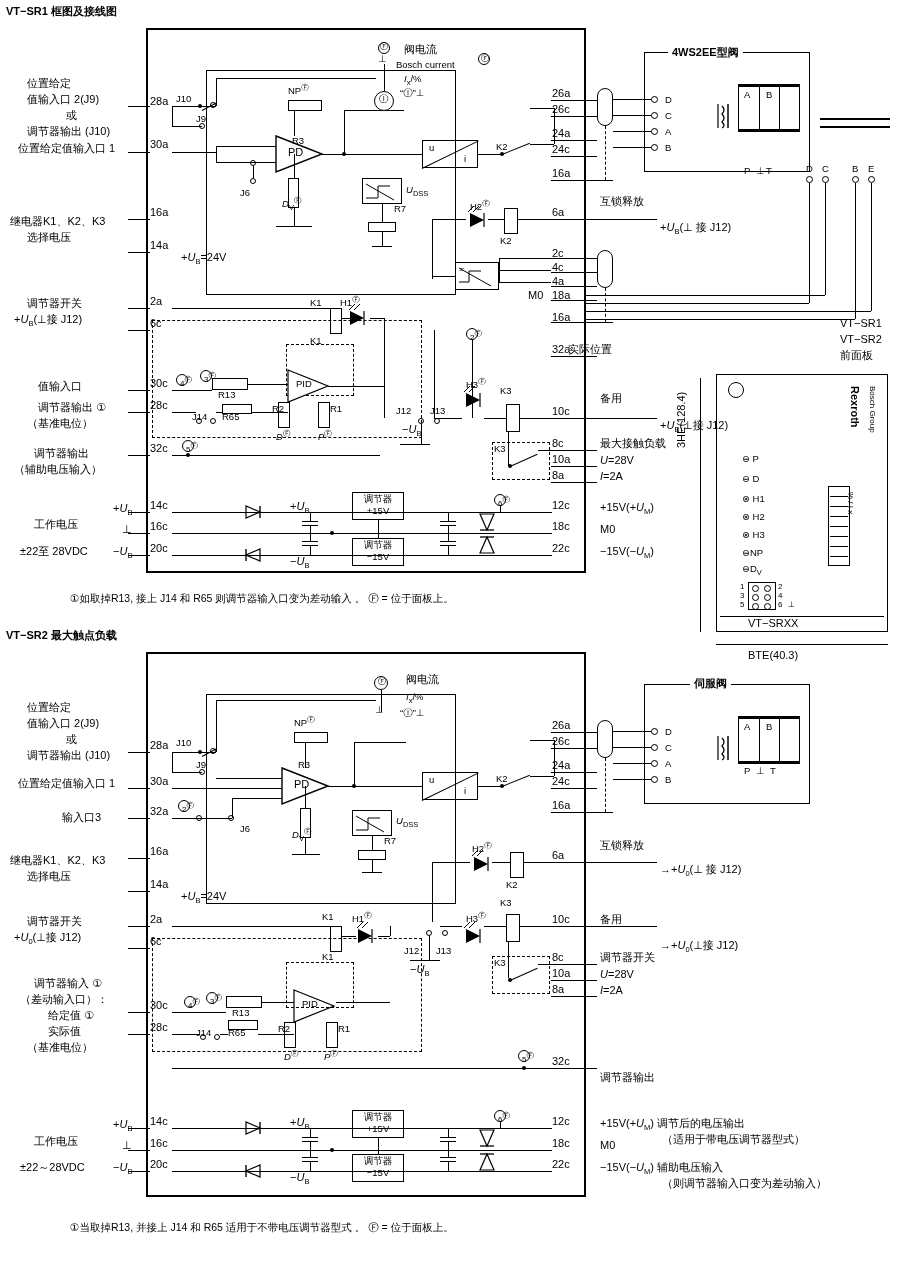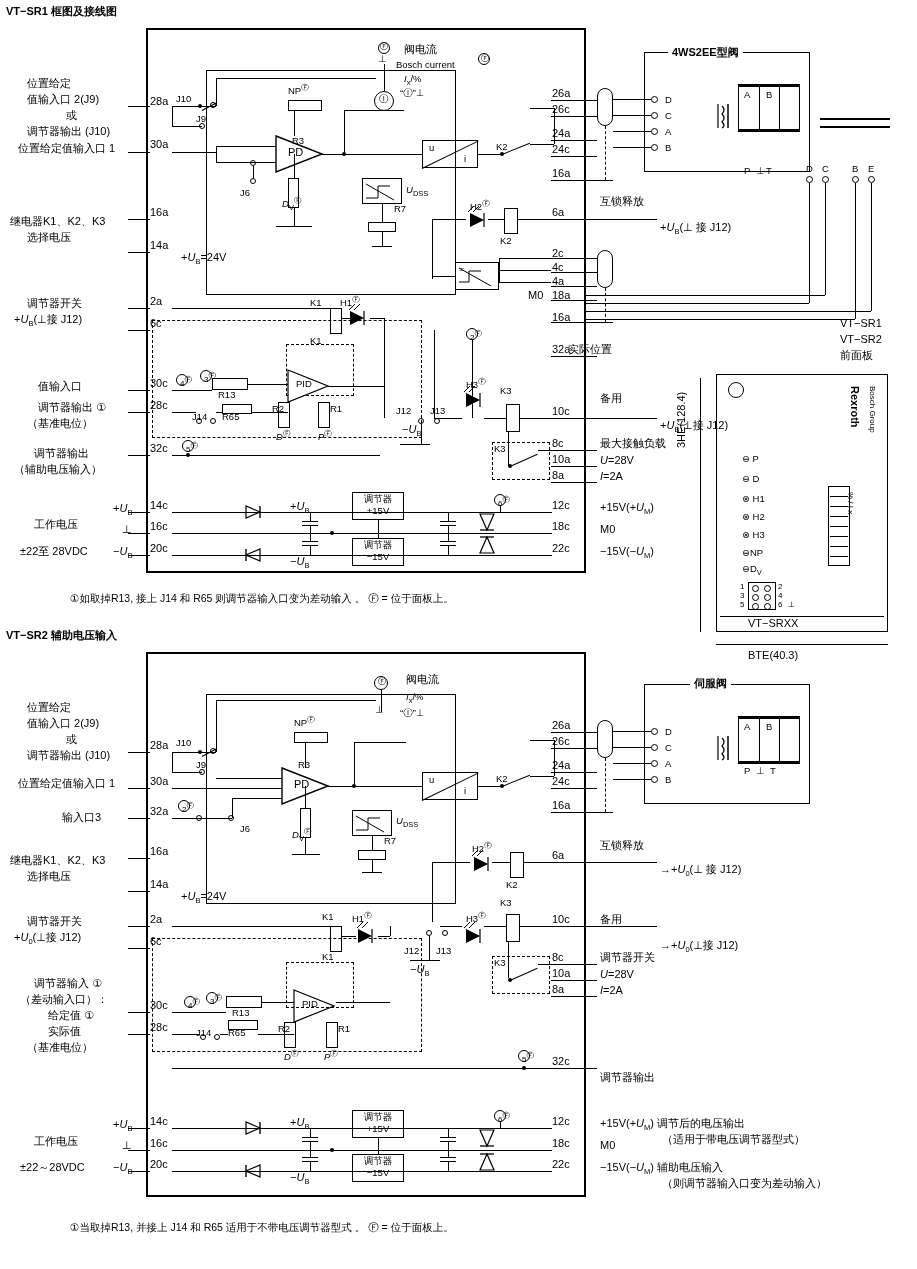--- a/index.html
+++ b/index.html
@@ -498,21 +498,21 @@
   <div class="t xs" style="left:788px;top:601px;">⊥</div>
 
   <div class="ln h" style="left:720px;top:616px;width:164px;"></div>
   <div class="t" style="left:748px;top:618px;">VT−SRXX</div>
 
   <div class="ln v" style="left:700px;top:378px;height:254px;"></div>
   <div class="t" style="left:676px;top:448px;transform:rotate(-90deg);transform-origin:left top;">3HE(128.4)</div>
   <div class="ln h" style="left:716px;top:644px;width:172px;"></div>
   <div class="t" style="left:748px;top:650px;">BTE(40.3)</div>
 
-  <div class="t b" style="left:6px;top:630px;">VT−SR2 辅助电压输入</div>
+  <div class="t b" style="left:6px;top:630px;">VT−SR2 最大触点负载</div>
 
   <div class="box2" style="left:146px;top:652px;width:440px;height:545px;"></div>
   <div class="box" style="left:206px;top:694px;width:250px;height:210px;"></div>
   <div class="dash" style="left:152px;top:938px;width:270px;height:114px;"></div>
 
   <div class="t" style="left:27px;top:702px;">位置给定</div>
   <div class="t" style="left:27px;top:718px;">值输入口 2(J9)</div>
   <div class="t" style="left:66px;top:734px;">或</div>
   <div class="t" style="left:27px;top:750px;">调节器输出 (J10)</div>
   <div class="t" style="left:18px;top:778px;">位置给定值输入口 1</div>

